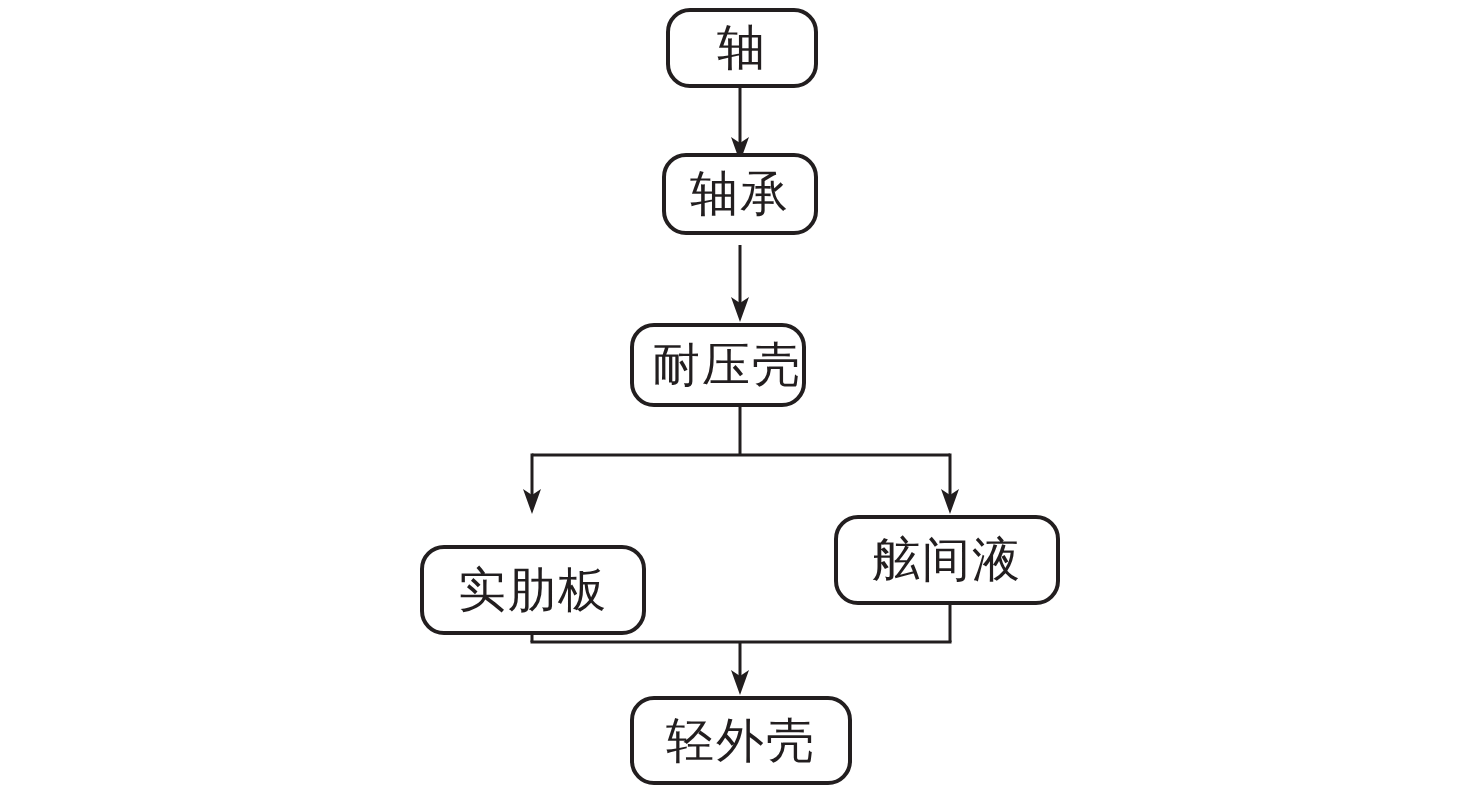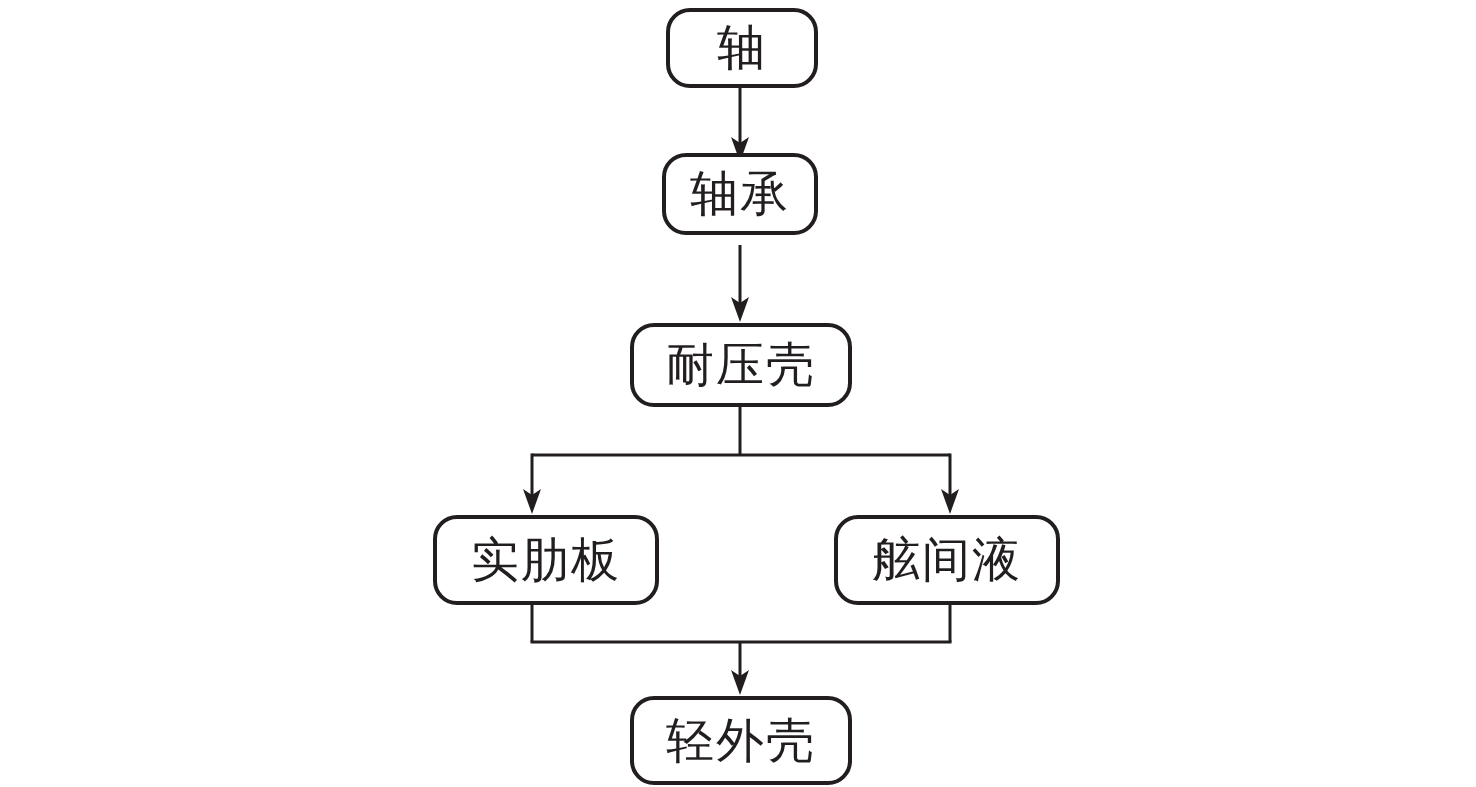--- a/index.html
+++ b/index.html
@@ -32,22 +32,22 @@
     align-items: center;
     justify-content: center;
     color: #221e1f;
     font-size: 48px;
     line-height: 1;
     letter-spacing: 2px;
     white-space: nowrap;
   }
   .node-shaft            { left: 666px; top: 8px;   width: 152px; height: 80px; }
   .node-bearing          { left: 662px; top: 153px; width: 156px; height: 82px; }
-  .node-pressure-hull    { left: 630px; top: 323px; width: 222px; height: 84px; }
-  .node-solid-floor-plate{ left: 420px; top: 515px; width: 226px; height: 90px; margin-left: 13px; }
+  .node-pressure-hull    { left: 630px; top: 323px; width: 176px; height: 84px; justify-content: flex-end; }
+  .node-solid-floor-plate{ left: 420px; top: 545px; width: 226px; height: 90px; }
   .node-inter-hull-liquid{ left: 834px; top: 515px; width: 226px; height: 90px; }
   .node-light-outer-shell{ left: 630px; top: 696px; width: 222px; height: 89px; }
   .edge-line {
     stroke: #221e1f;
     stroke-width: 3;
     fill: none;
   }
   .edge-arrowhead {
     fill: #221e1f;
     stroke: none;

